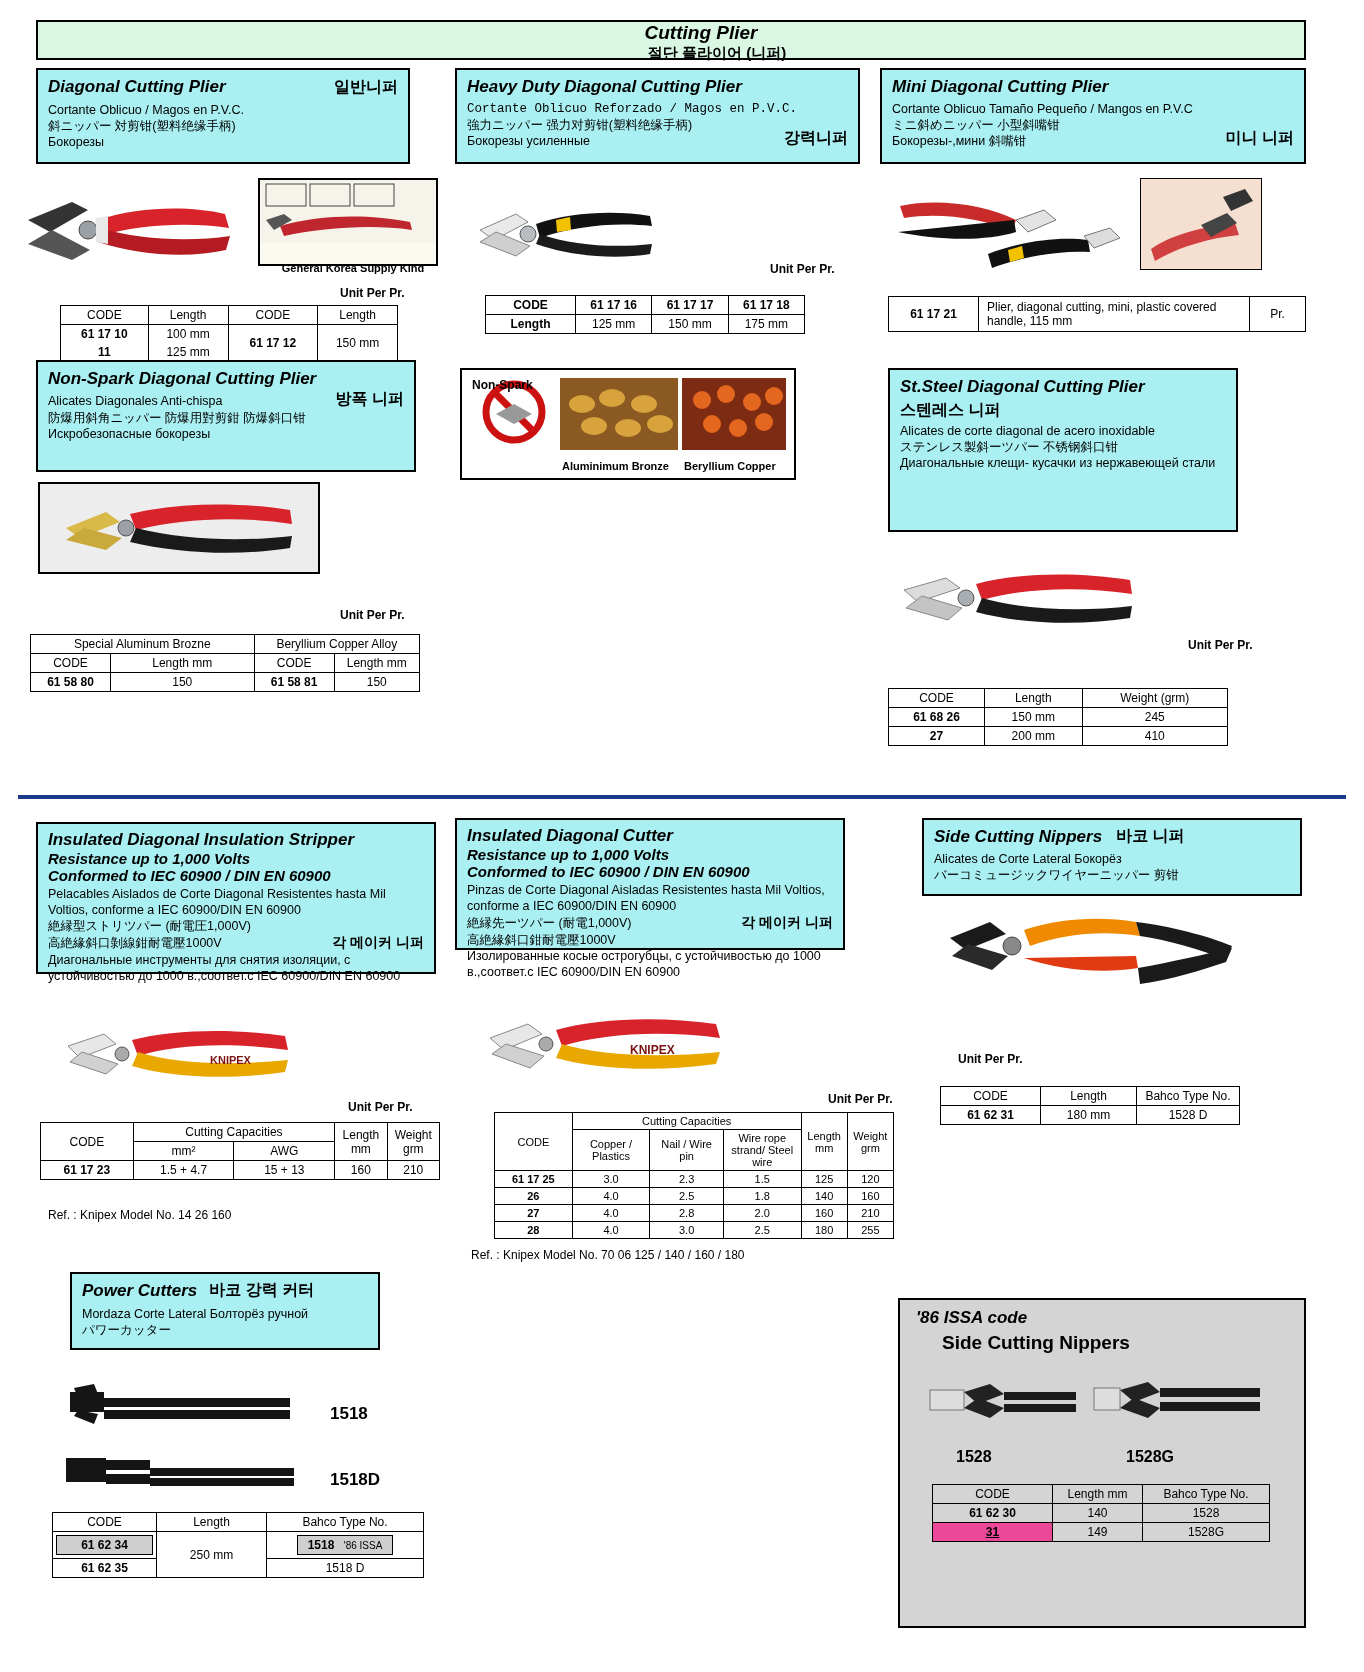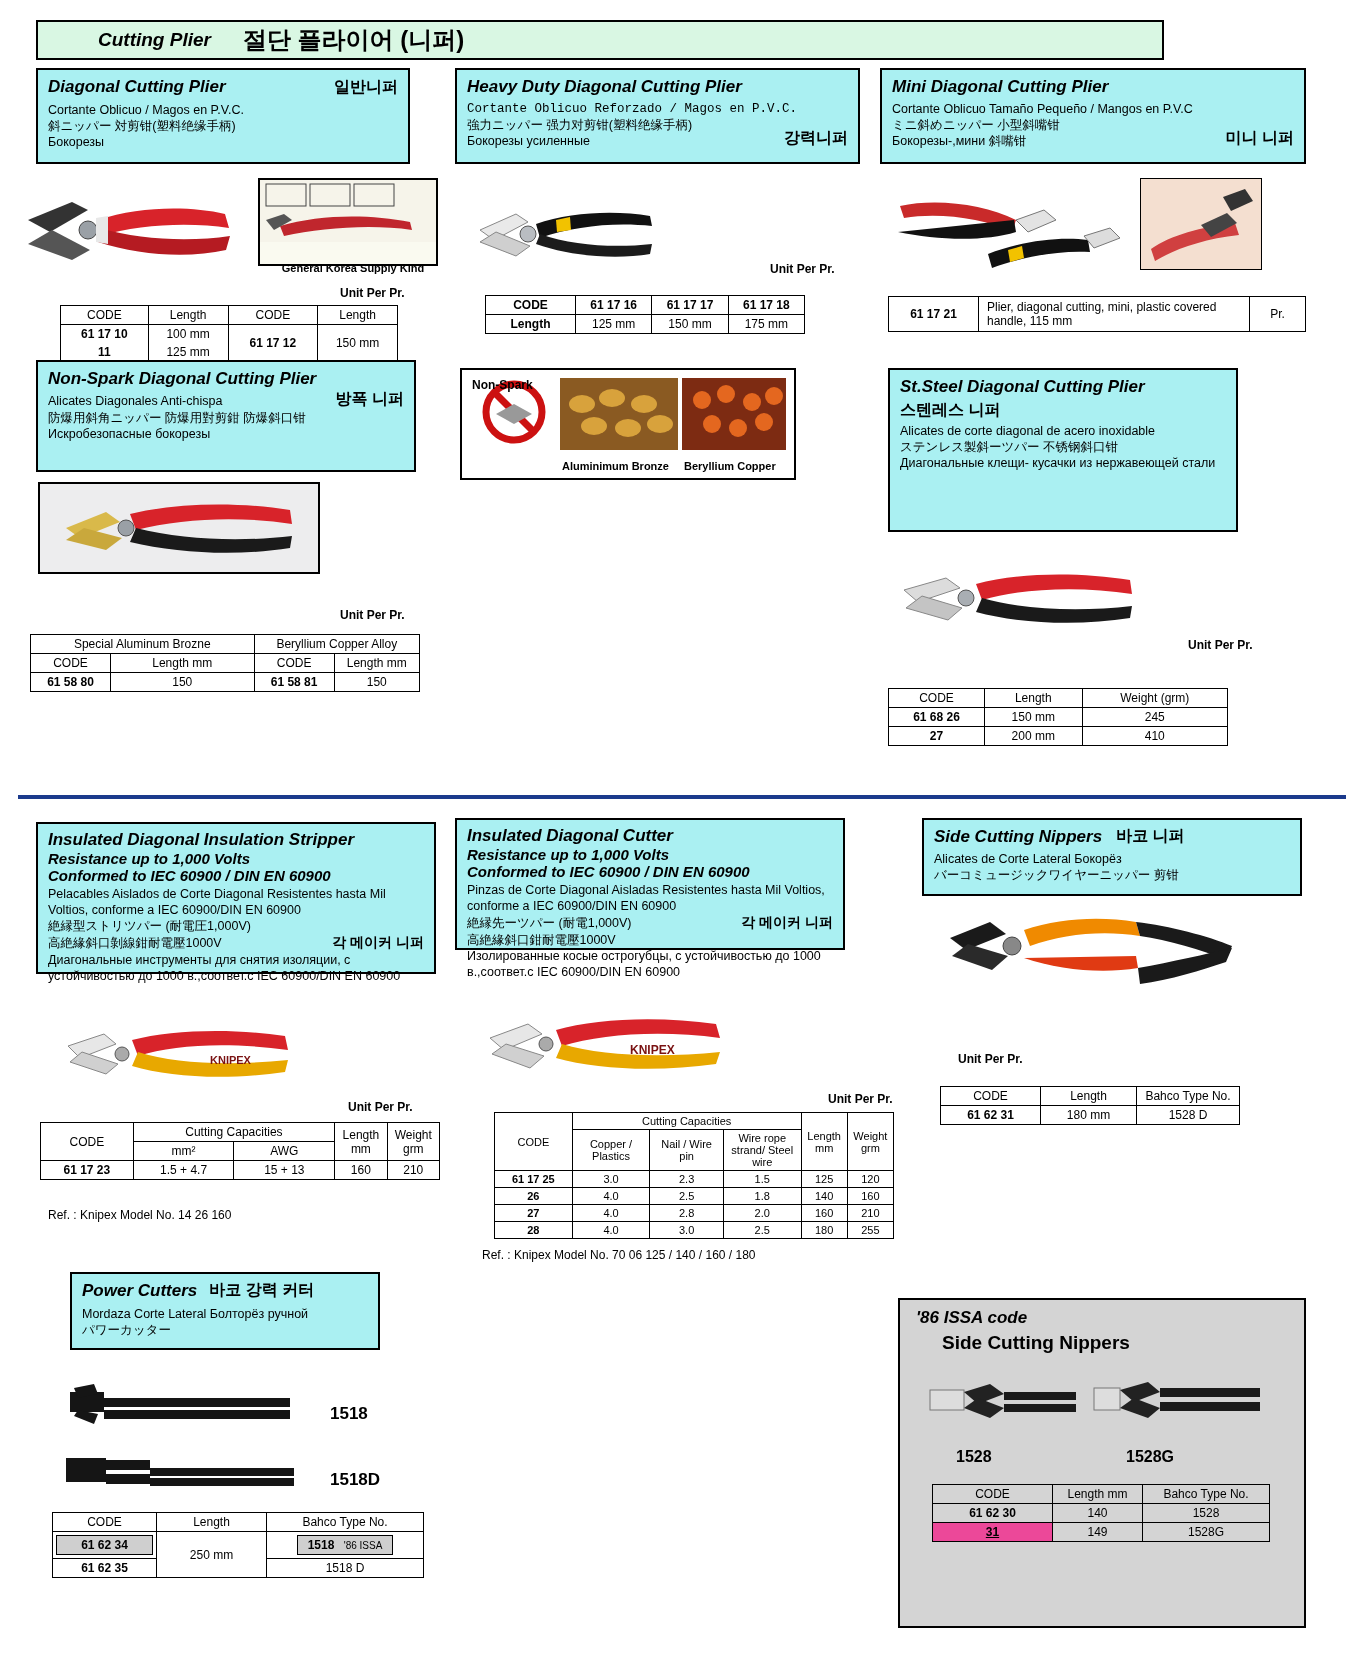--- a/index.html
+++ b/index.html
@@ -25,21 +25,21 @@
     background: #d9f7e3;
     border: 2px solid #000;
     display: flex;
     align-items: center;
     padding-left: 60px;
   }
   .title-bar .t1 {
     font-style: italic; font-weight: bold; font-size: 19px;
   }
   .title-bar .t2 {
-    font-weight: bold; font-size: 24px; margin-left: 32px;
+    font-weight: bold; font-size: 15px; margin-left: 32px;
   }
   .hd {
     font-style: italic; font-weight: bold; font-size: 17px;
     line-height: 1.15;
   }
   .sub { font-size: 12.5px; line-height: 1.28; }
   .kr { font-weight: bold; font-size: 16px; }
   .kr-sm { font-weight: bold; font-size: 14px; }
 
   
@@ -78,21 +78,21 @@
     background: #cfcfcf; border: 1px solid #000; font-weight: bold;
   }
   .lbl { position:absolute; font-weight: bold; font-size: 17px; }
   .capt { position:absolute; font-size: 11px; font-weight:bold; }
 </style>
 </head>
 <body>
 
 <div class="page">
 
-  <div class="title-bar" style="left:36px; top:20px; width:1128px; height:40px;">
+  <div class="title-bar" style="left:36px; top:20px; width:1270px; height:40px;flex-direction:column;">
     <span class="t1">Cutting Plier</span>
     <span class="t2">절단 플라이어 (니퍼)</span>
   </div>
 
   <div class="cyan" style="left:36px; top:68px; width:374px; height:96px; padding:7px 10px;">
     <div style="display:flex; align-items:flex-start; justify-content:space-between;">
       <span class="hd">Diagonal Cutting Plier</span>
       <span class="kr" style="margin-left:8px;">일반니퍼</span>
     </div>
     <div class="sub" style="margin-top:4px;">Cortante Oblicuo / Magos en P.V.C.</div>
@@ -462,21 +462,21 @@
     <tr>
       <td class="code">28</td>
       <td>4.0</td>
       <td>3.0</td>
       <td>2.5</td>
       <td>180</td>
       <td>255</td>
     </tr>
   </tbody>
     </table>
-  <div class="ref" style="left:482px; top:1248px;">Ref. : Knipex Model No. 70 06 125 / 140 / 160 / 180</div>
+  <div class="ref" style="left:471px; top:1248px;">Ref. : Knipex Model No. 70 06 125 / 140 / 160 / 180</div>
 
   <div class="cyan" style="left:922px; top:818px; width:380px; height:78px; padding:6px 10px;">
     <div style="display:flex; align-items:center;">
       <span class="hd">Side Cutting Nippers</span>
       <span class="kr" style="margin-left:14px;">바코 니퍼</span>
     </div>
     <div class="sub" style="margin-top:4px;">Alicates de Corte Lateral    Бокорёз</div>
     <div class="sub">バーコミュージックワイヤーニッパー    剪钳</div>
   </div>
 

